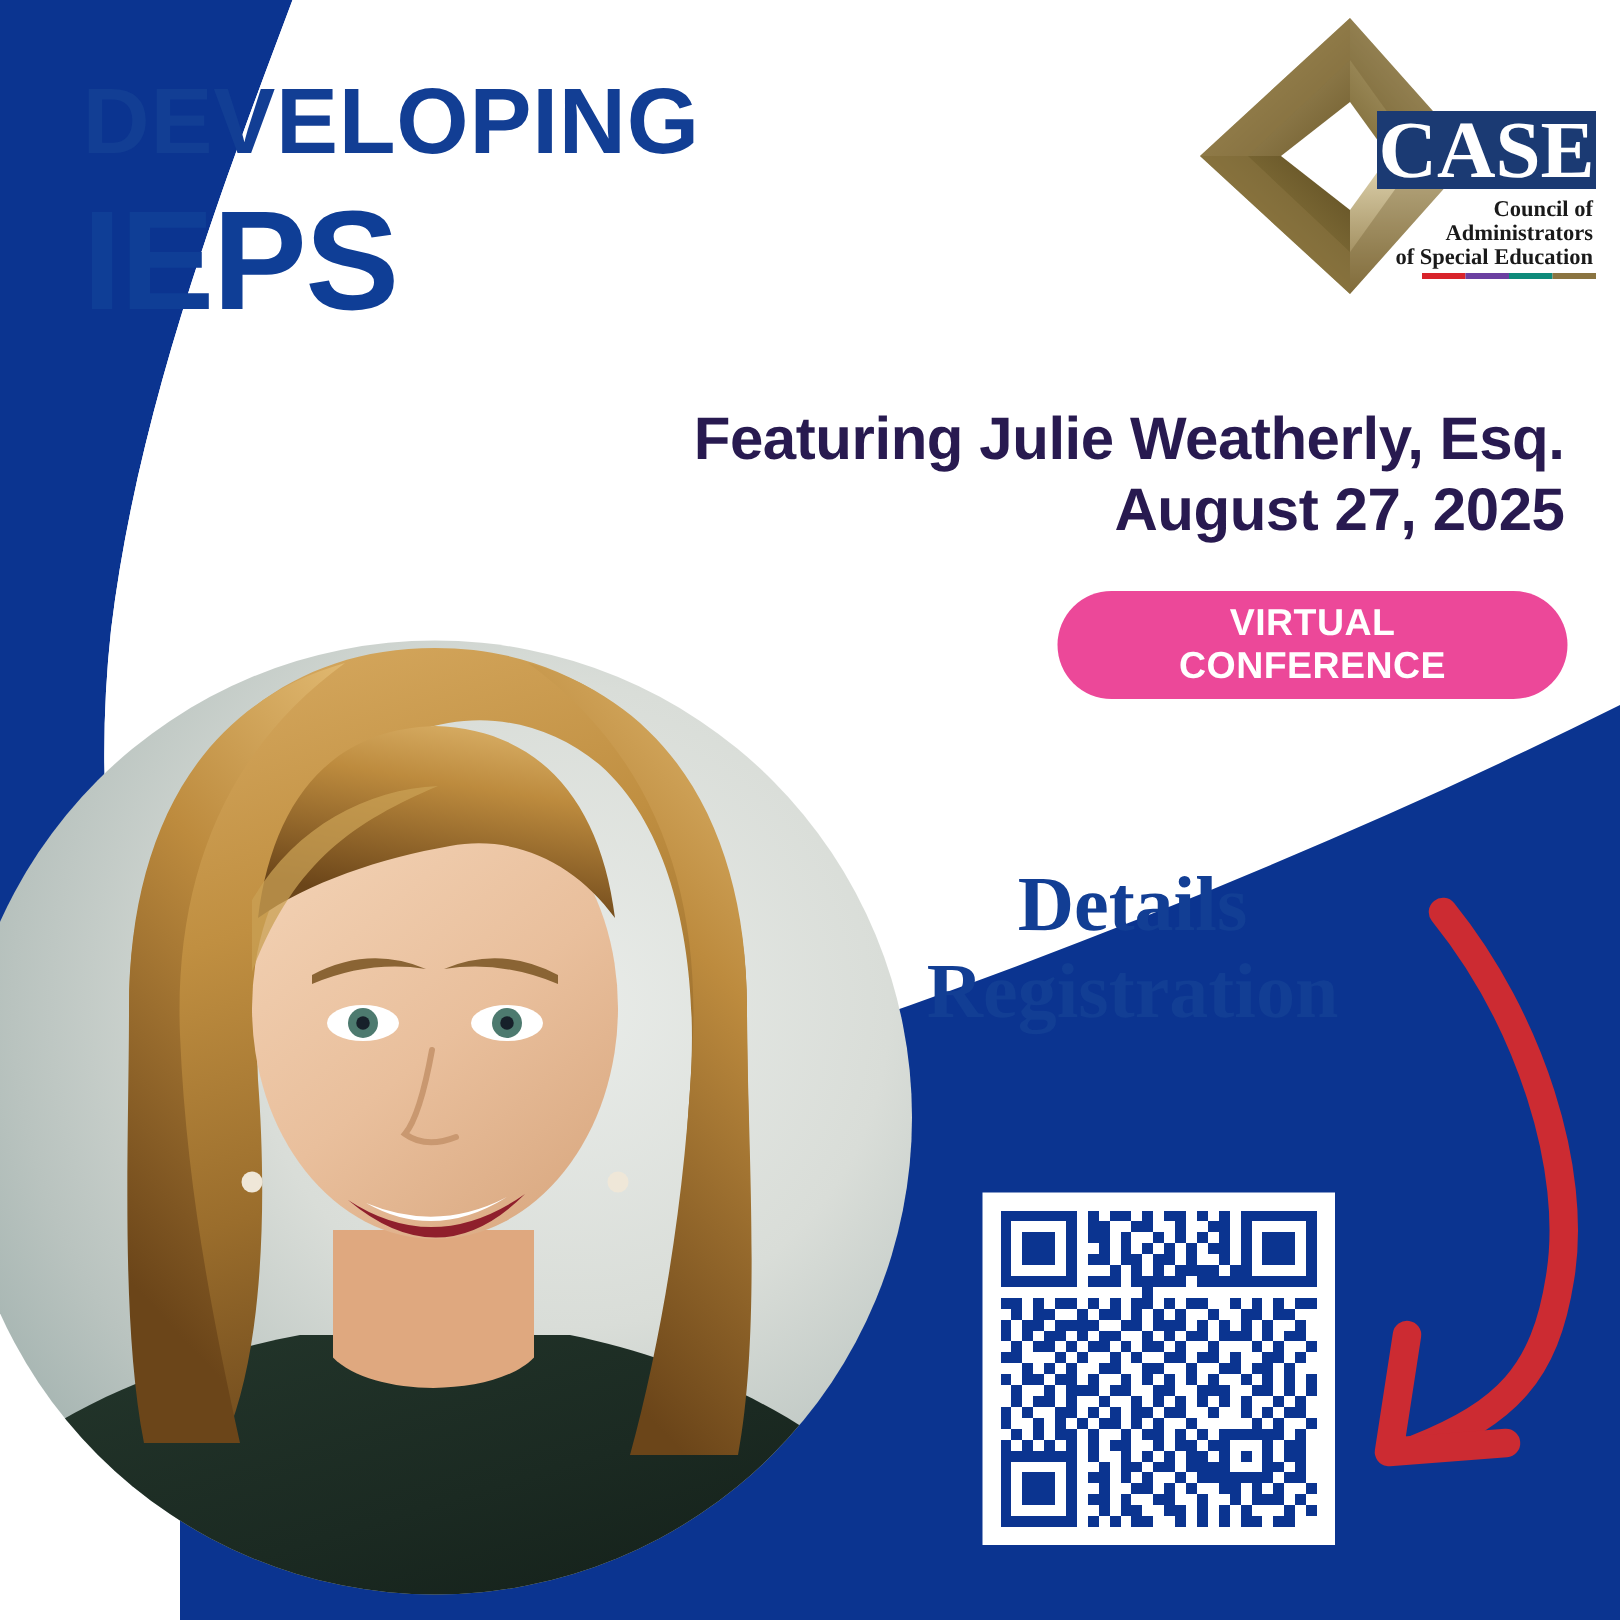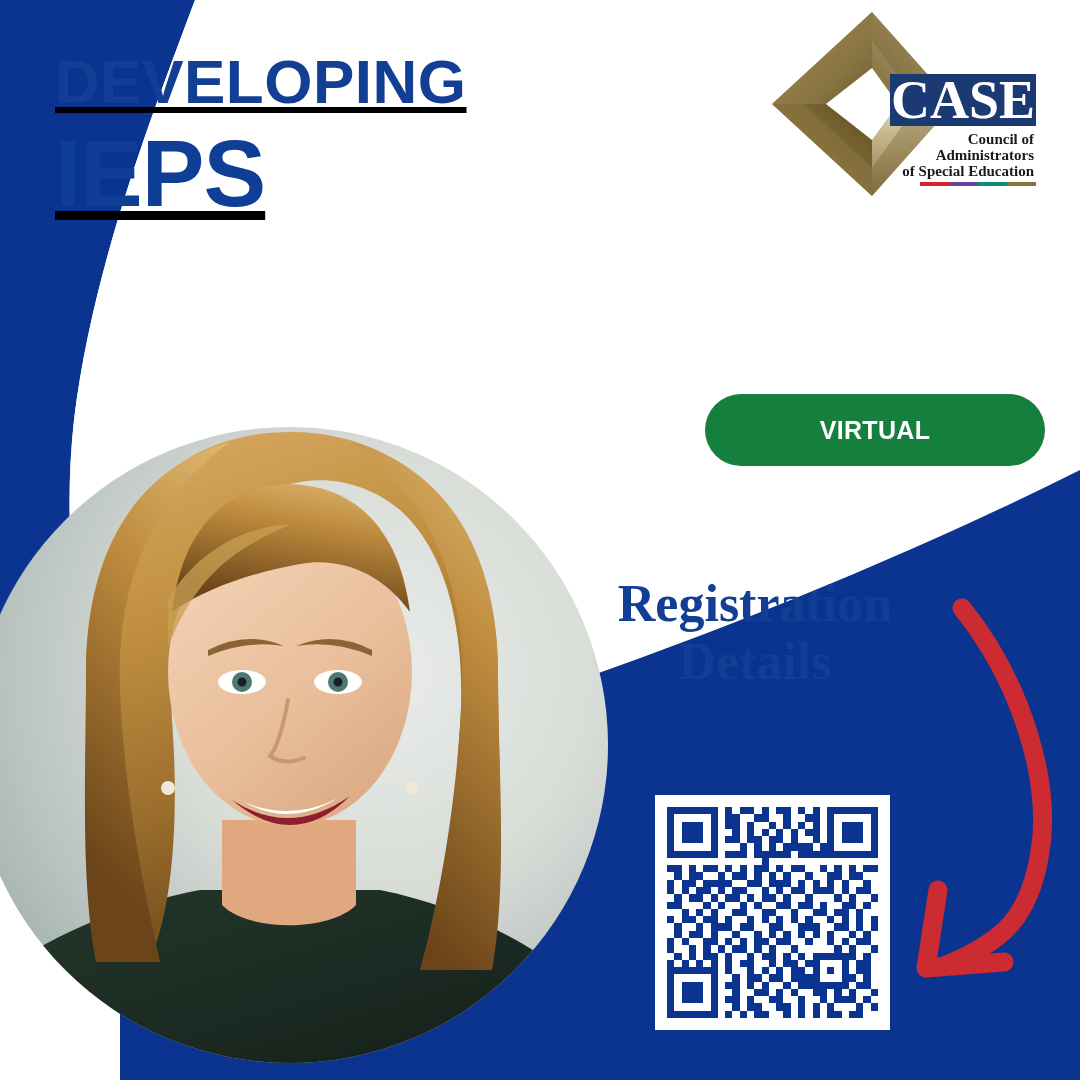--- a/index.html
+++ b/index.html
@@ -4,21 +4,21 @@
 <style>
   html,body{margin:0;padding:0;background:#ffffff;}
   body{font-family:"Liberation Sans",sans-serif;}
   #poster{
     position:relative;width:1080px;height:1080px;overflow:hidden;
     background:#ffffff;
   }
   #bg{position:absolute;inset:0;width:1080px;height:1080px;}
 
   
-  .headline{position:absolute;left:55px;top:52px;width:700px;text-decoration:underline;}
+  .headline{position:absolute;left:55px;top:52px;width:700px;}
   .hl-line1{
     font-size:62px;font-weight:700;letter-spacing:0.5px;line-height:0.98;
     color:#123E94;font-family:"Liberation Sans",sans-serif;
   }
   .hl-line2{
     font-size:94px;font-weight:700;line-height:0.95;letter-spacing:-1px;
     color:#0F3E96;margin-top:6px;font-family:"Liberation Sans",sans-serif;
   }
   .hl-line3{
     font-size:94px;font-weight:700;line-height:0.95;letter-spacing:-1px;
@@ -29,41 +29,41 @@
   .feature-block{
     position:absolute;right:37px;top:272px;width:700px;text-align:right;
     color:#281A50;font-weight:700;line-height:1.08;
   }
   .feature-name{font-size:40px;letter-spacing:-0.3px;}
   .feature-date{font-size:40px;letter-spacing:-0.3px;margin-top:4px;}
 
   
   .pill{
     position:absolute;left:705px;top:394px;width:340px;height:72px;
-    background:#15803d;border-radius:36px;
+    background:#ec4899;border-radius:36px;
     display:flex;flex-direction:column;align-items:center;justify-content:center;
     color:#ffffff;font-weight:700;font-size:25px;line-height:1.15;letter-spacing:0.3px;
   }
 
   
   .reg{
     position:absolute;left:570px;top:575px;width:370px;text-align:center;
     font-family:"Liberation Serif",serif;font-weight:700;color:#123E94;
     font-size:52px;line-height:1.12;
   }
 
   
   .qr-wrap{
     position:absolute;left:655px;top:795px;width:235px;height:235px;
     background:#ffffff;padding:12px;box-sizing:border-box;
   }
   .qr-wrap svg{display:block;width:100%;height:100%;}
 
   
-  .logo{position:absolute;left:768px;top:8px;width:268px;height:200px;}
+  .logo{position:absolute;left:796px;top:8px;width:268px;height:200px;}
   .logo svg{display:block;width:100%;height:100%;}
 </style>
 </head>
 <body>
 
 <div id="poster">
 
   <svg id="bg" viewBox="0 0 1080 1080">
     <defs>
       <clipPath id="portraitClip">
@@ -174,28 +174,33 @@
       <circle cx="168" cy="788" r="7" fill="#efe7d8"></circle>
       <circle cx="412" cy="788" r="7" fill="#efe7d8"></circle>
     </g>
   </svg>
 
   <div class="headline">
     <div class="hl-line1">DEVELOPING</div>
     <div class="hl-line3">IEPS</div>
   </div>
 
+  <div class="feature-block">
+    <div class="feature-name">Featuring Julie Weatherly, Esq.</div>
+    <div class="feature-date">August 27, 2025</div>
+  </div>
 
   <div class="pill">
     <span>VIRTUAL</span>
+    <span>CONFERENCE</span>
   </div>
 
   <div class="reg">
+    <div>Details</div>
     <div>Registration</div>
-    <div>Details</div>
   </div>
 
   <svg style="position:absolute;left:900px;top:590px;width:180px;height:400px;" viewBox="0 0 180 400">
     <path d="M62,18 C120,90 152,190 140,262 C130,326 104,352 44,376" fill="none" stroke="#CC2B32" stroke-width="19" stroke-linecap="round"></path>
     <path d="M38,300 L26,378 L104,372" fill="none" stroke="#CC2B32" stroke-width="19" stroke-linecap="round" stroke-linejoin="round"></path>
   </svg>
 
   <div class="qr-wrap">
     <svg viewBox="0 0 29 29" shape-rendering="crispEdges">
       <rect x="0" y="0" width="29" height="29" fill="#ffffff"></rect>

